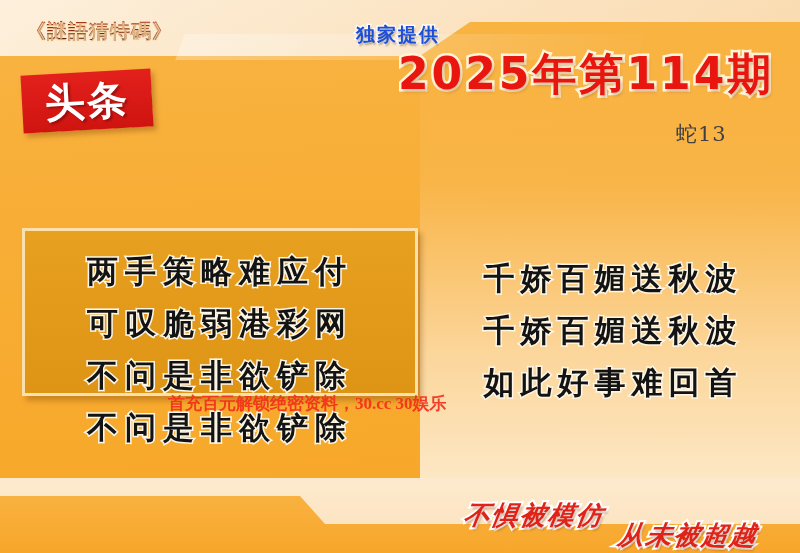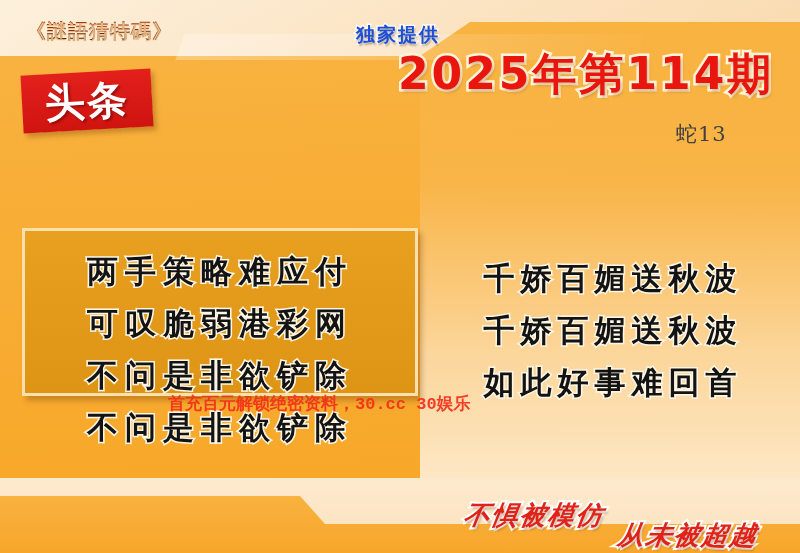--- a/index.html
+++ b/index.html
@@ -221,21 +221,21 @@
   
   .watermark {
     position: absolute;
     left: 168px; top: 392px;
     font-size: 17px;
     font-weight: bold;
     color: #f4301a;
     letter-spacing: 0px;
     white-space: nowrap;
     opacity: 0.92;
-    font-family: Liberation Mono, monospace;
+    font-family: Liberation Serif, serif;
   }
 
   
   .slogan {
     position: absolute;
     font-size: 26px;
     font-weight: bold;
     color: #e02218;
     font-style: italic;
     letter-spacing: 2px;

